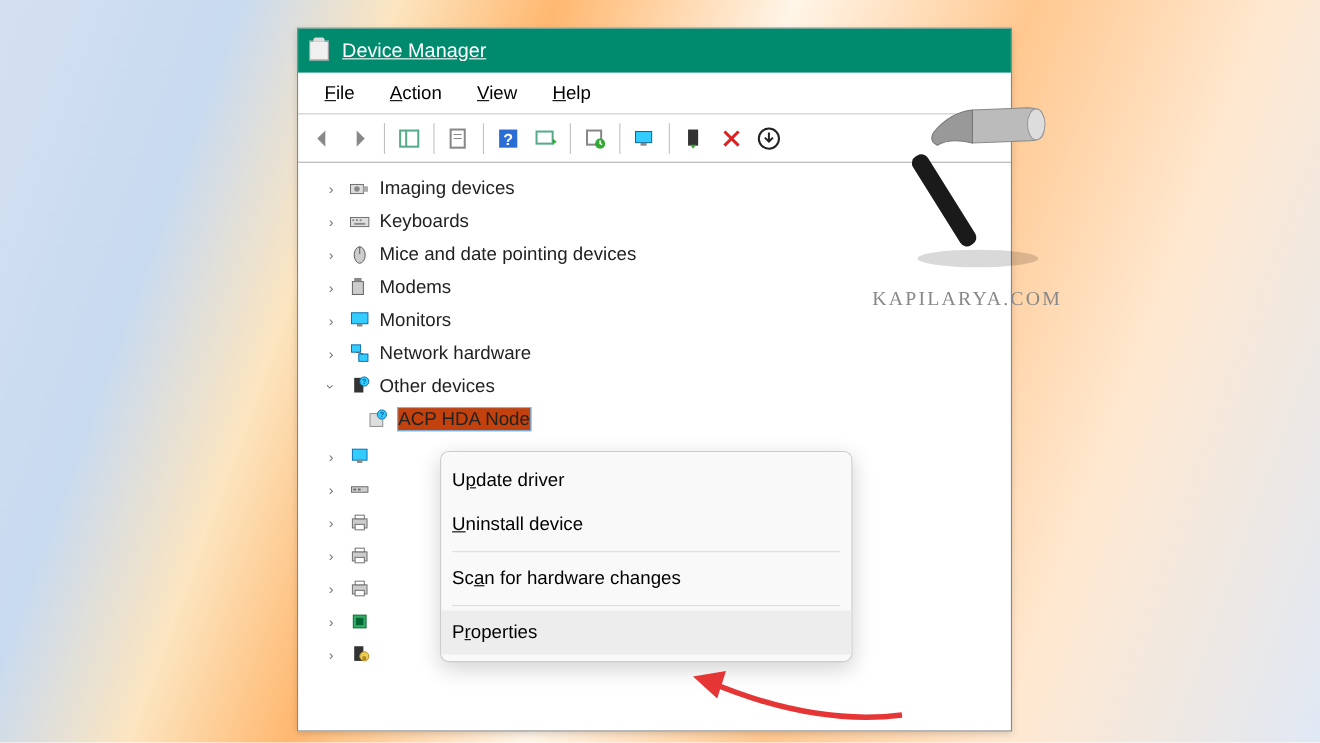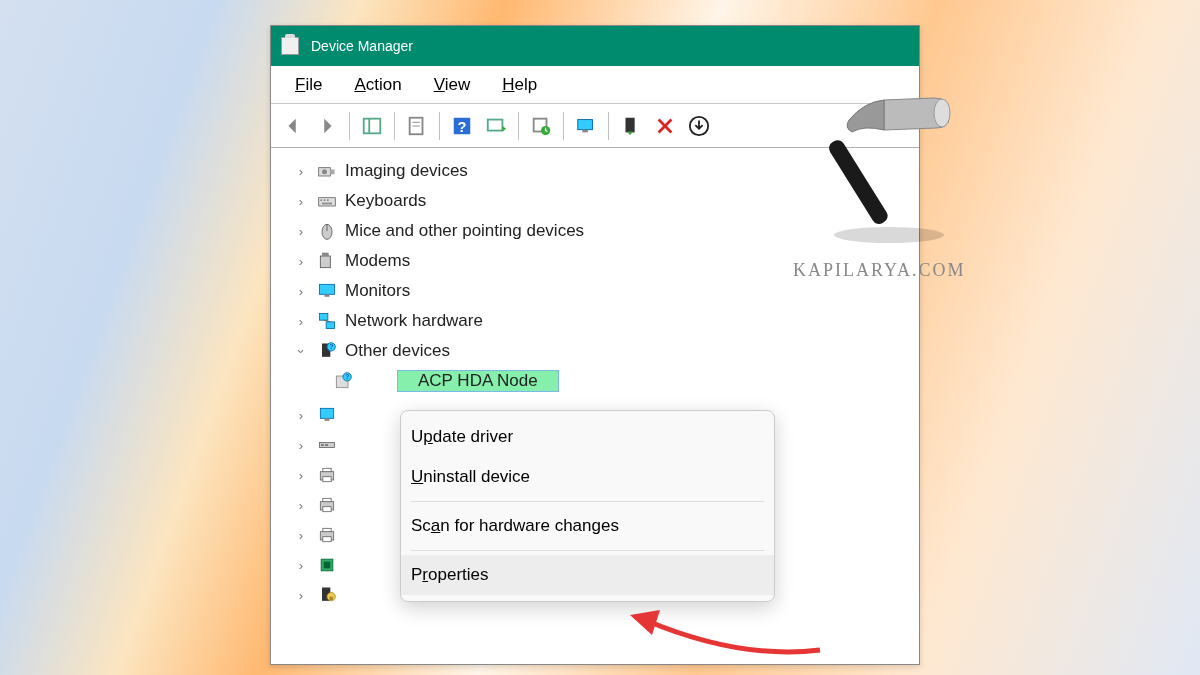--- a/index.html
+++ b/index.html
@@ -25,21 +25,22 @@
       border: 1px solid #888;
       box-shadow: 0 2px 6px rgba(0,0,0,0.15);
     }
     .titlebar {
       height: 40px;
       background: #008a6e;
       color: #fff;
       display: flex;
       align-items: center;
       padding: 0 10px;
-      font-size: 14px;
+      font-size: 18px;
+      text-decoration: underline;
     }
     .titlebar .app-icon {
       width: 18px;
       height: 18px;
       margin-right: 12px;
       background: #f0f0f0;
       border: 1px solid #999;
       position: relative;
     }
     .titlebar .app-icon::before {
@@ -105,25 +106,24 @@
     .dev-icon {
       width: 20px;
       height: 20px;
       margin: 0 8px 0 4px;
       display: flex;
       align-items: center;
       justify-content: center;
     }
     .dev-icon svg { width: 20px; height: 20px; }
     .selected-child {
-      background: #86efac;
+      background: #c2410c;
       border: 1px solid #7ab8e8;
-      padding: 0 20px;
+      padding: 0 0;
       display: inline-block;
-      margin-left: 36px;
     }
     .context-menu {
       position: absolute;
       left: 400px;
       top: 410px;
       width: 375px;
       background: #f9f9f9;
       border: 1px solid #ccc;
       border-radius: 8px;
       box-shadow: 0 6px 20px rgba(0,0,0,0.18);
@@ -275,21 +275,21 @@
       <span>Keyboards</span>
     </div>
     <div class="tree-item">
       <span class="expander">›</span>
       <span class="dev-icon">
           <svg viewBox="0 0 24 24">
             <ellipse cx="12" cy="13" rx="6" ry="9" fill="#ccc" stroke="#555"></ellipse>
             <line x1="12" y1="4" x2="12" y2="12" stroke="#555"></line>
           </svg>
         </span>
-      <span>Mice and other pointing devices</span>
+      <span>Mice and date pointing devices</span>
     </div>
     <div class="tree-item">
       <span class="expander">›</span>
       <span class="dev-icon">
           <svg viewBox="0 0 24 24">
             <rect x="4" y="6" width="12" height="14" fill="#ccc" stroke="#555"></rect>
             <rect x="6" y="2" width="8" height="4" fill="#888"></rect>
           </svg>
         </span>
       <span>Modems</span>

